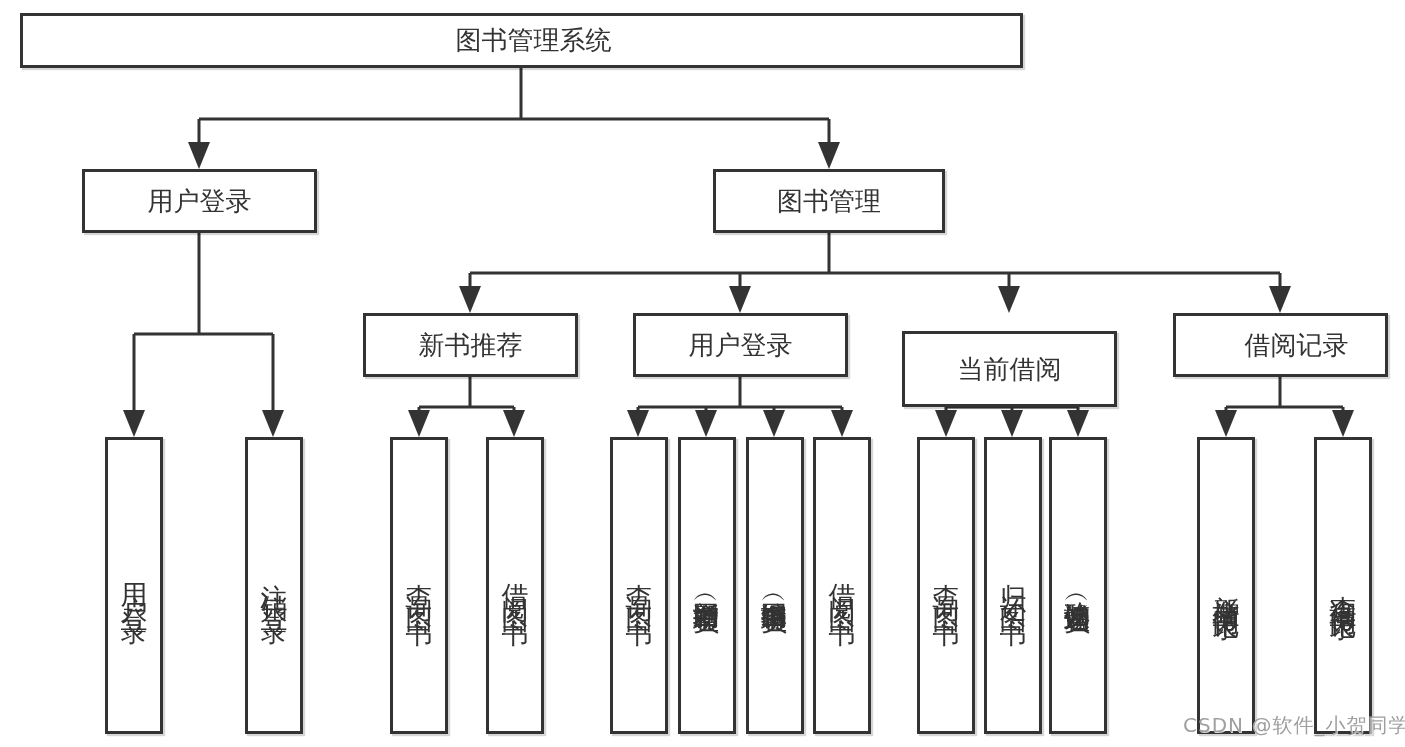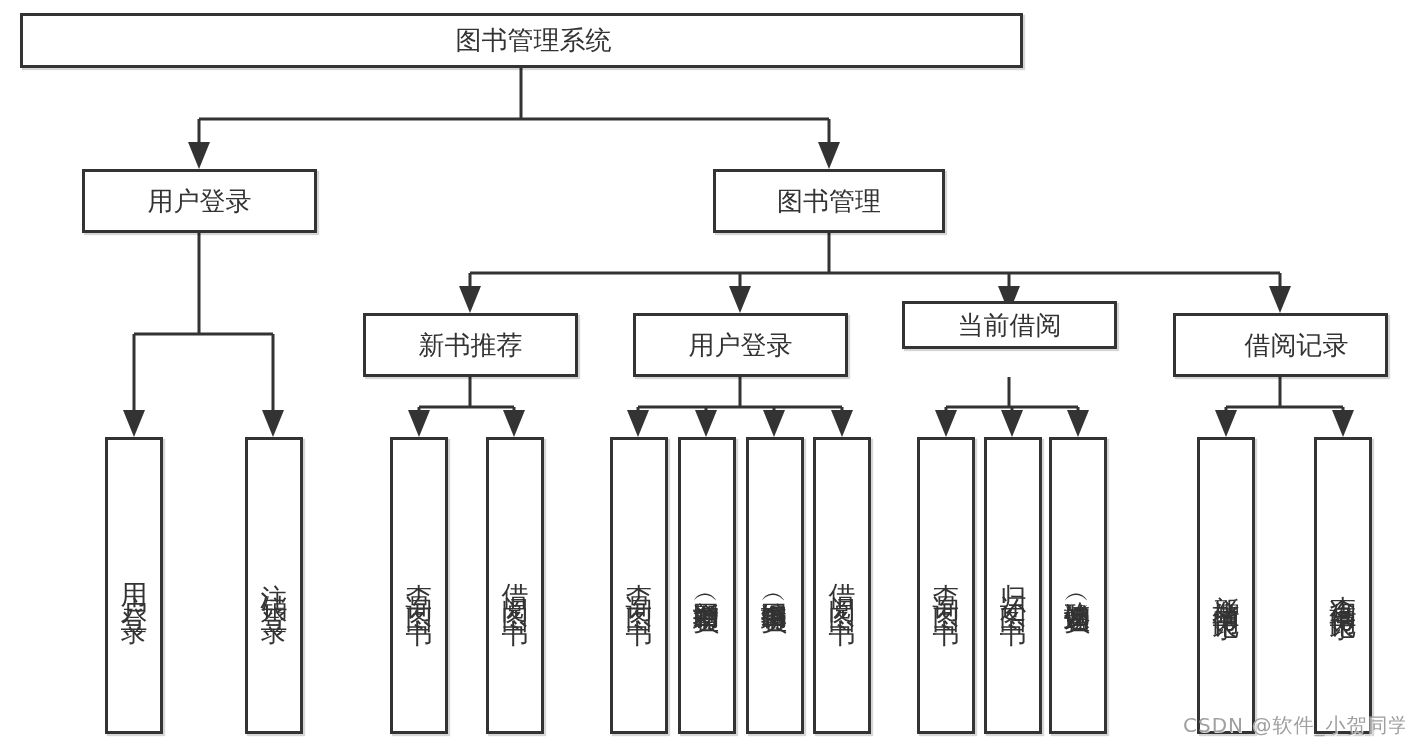--- a/index.html
+++ b/index.html
@@ -84,21 +84,21 @@
     </g>
   </svg>
 
   <div class="node" style="left:20px;top:13px;width:1003px;height:55px;padding-left:24px;">图书管理系统</div>
 
   <div class="node" style="left:82px;top:169px;width:235px;height:64px;">用户登录</div>
   <div class="node" style="left:363px;top:313px;width:215px;height:64px;">新书推荐</div>
 
   <div class="node" style="left:713px;top:169px;width:232px;height:64px;">图书管理</div>
   <div class="node" style="left:633px;top:313px;width:215px;height:64px;">用户登录</div>
-  <div class="node" style="left:902px;top:301px;width:215px;height:48px;">当前借阅</div>
+  <div class="node" style="left:902px;top:331px;width:215px;height:76px;">当前借阅</div>
   <div class="node" style="left:1173px;top:313px;width:215px;height:64px;padding-left:32px;">借阅记录</div>
 
   <div class="leaf s4" style="left:105px;">用户登录</div>
   <div class="leaf s4" style="left:245px;">注销登录</div>
 
   <div class="leaf s4" style="left:390px;">查询图书</div>
   <div class="leaf s4" style="left:486px;">借阅图书</div>
 
   <div class="leaf s4" style="left:610px;">查询图书</div>
   <div class="leaf s9" style="left:678px;">新增图书（管理员）</div>

